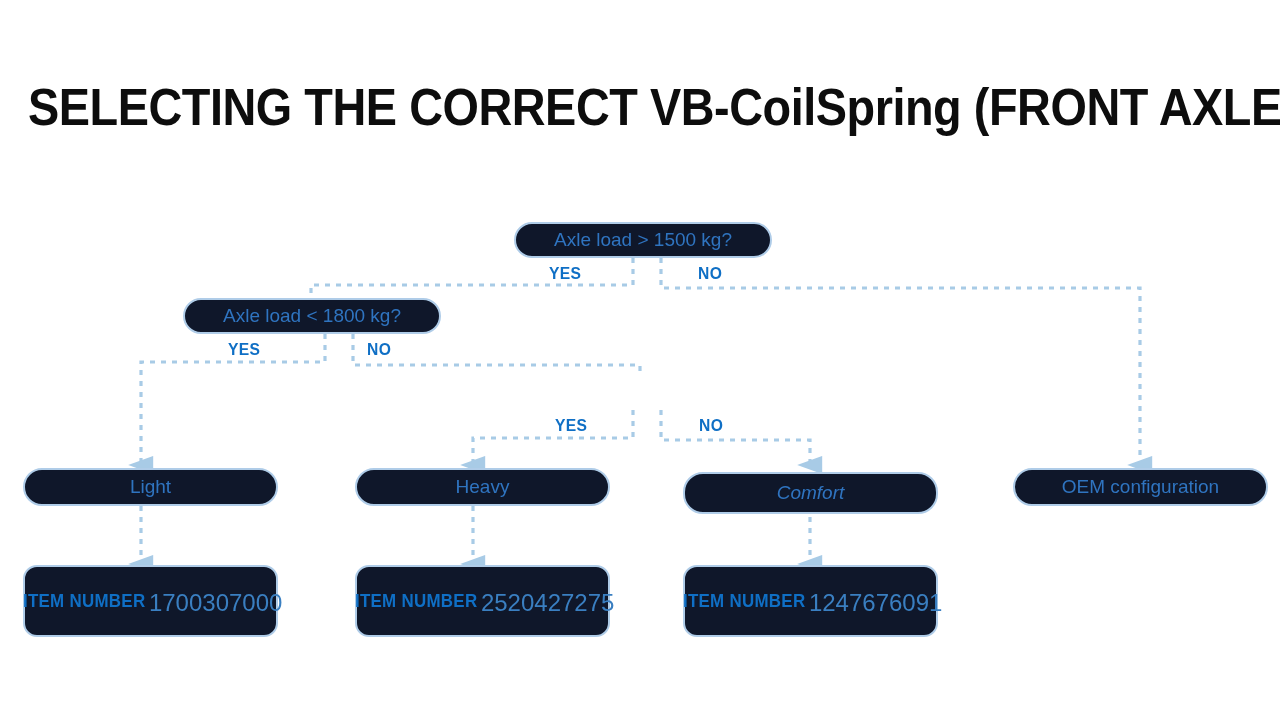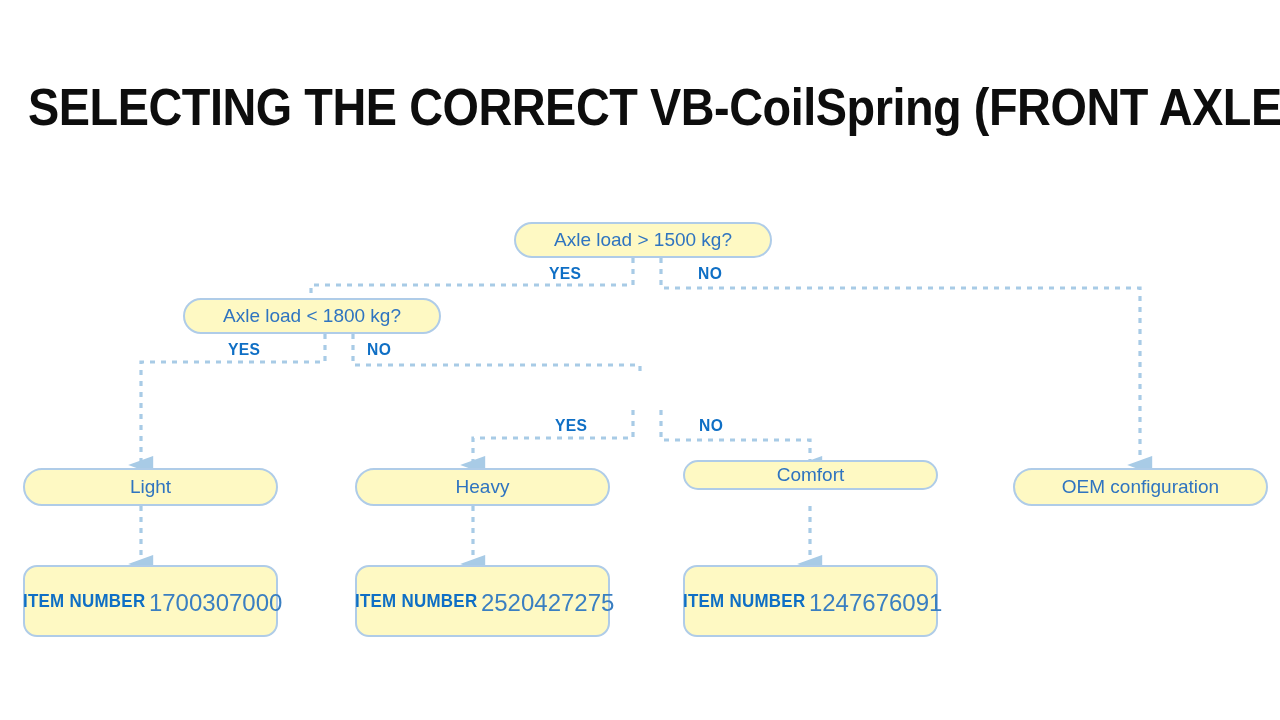--- a/index.html
+++ b/index.html
@@ -26,21 +26,21 @@
 
   
   #wires{position:absolute;left:0;top:0;width:1280px;height:720px;}
 
   
   .node{
     position:absolute;
     box-sizing:border-box;
     border:2px solid #afcce8;
     border-radius:22px;
-    background:#fef9c3;
+    background:#0f172a;
     display:flex;
     align-items:center;
     justify-content:center;
     color:#2f74c0;
     font-size:19px;
     font-weight:400;
     white-space:nowrap;
   }
   .node.decision{border-radius:20px;}
   .node.result{border-radius:20px;}
@@ -123,21 +123,21 @@
 
   <div class="branch" style="left:555px;top:416px;">YES</div>
   <div class="branch" style="left:699px;top:416px;">NO</div>
 
   <div class="node result" style="left:23px;top:468px;width:255px;height:38px;">
     <span>Light</span>
   </div>
   <div class="node result" style="left:355px;top:468px;width:255px;height:38px;">
     <span>Heavy</span>
   </div>
-  <div class="node result" style="left:683px;top:460px;width:255px;height:30px;">
+  <div class="node result" style="left:683px;top:472px;width:255px;height:42px;font-style:italic;">
     <span>Comfort</span>
   </div>
   <div class="node result" style="left:1013px;top:468px;width:255px;height:38px;">
     <span>OEM configuration</span>
   </div>
 
   <div class="node item" style="left:23px;top:565px;width:255px;height:72px;">
     <span class="item-label">ITEM NUMBER</span>
     <span class="item-value">1700307000</span>
   </div>

